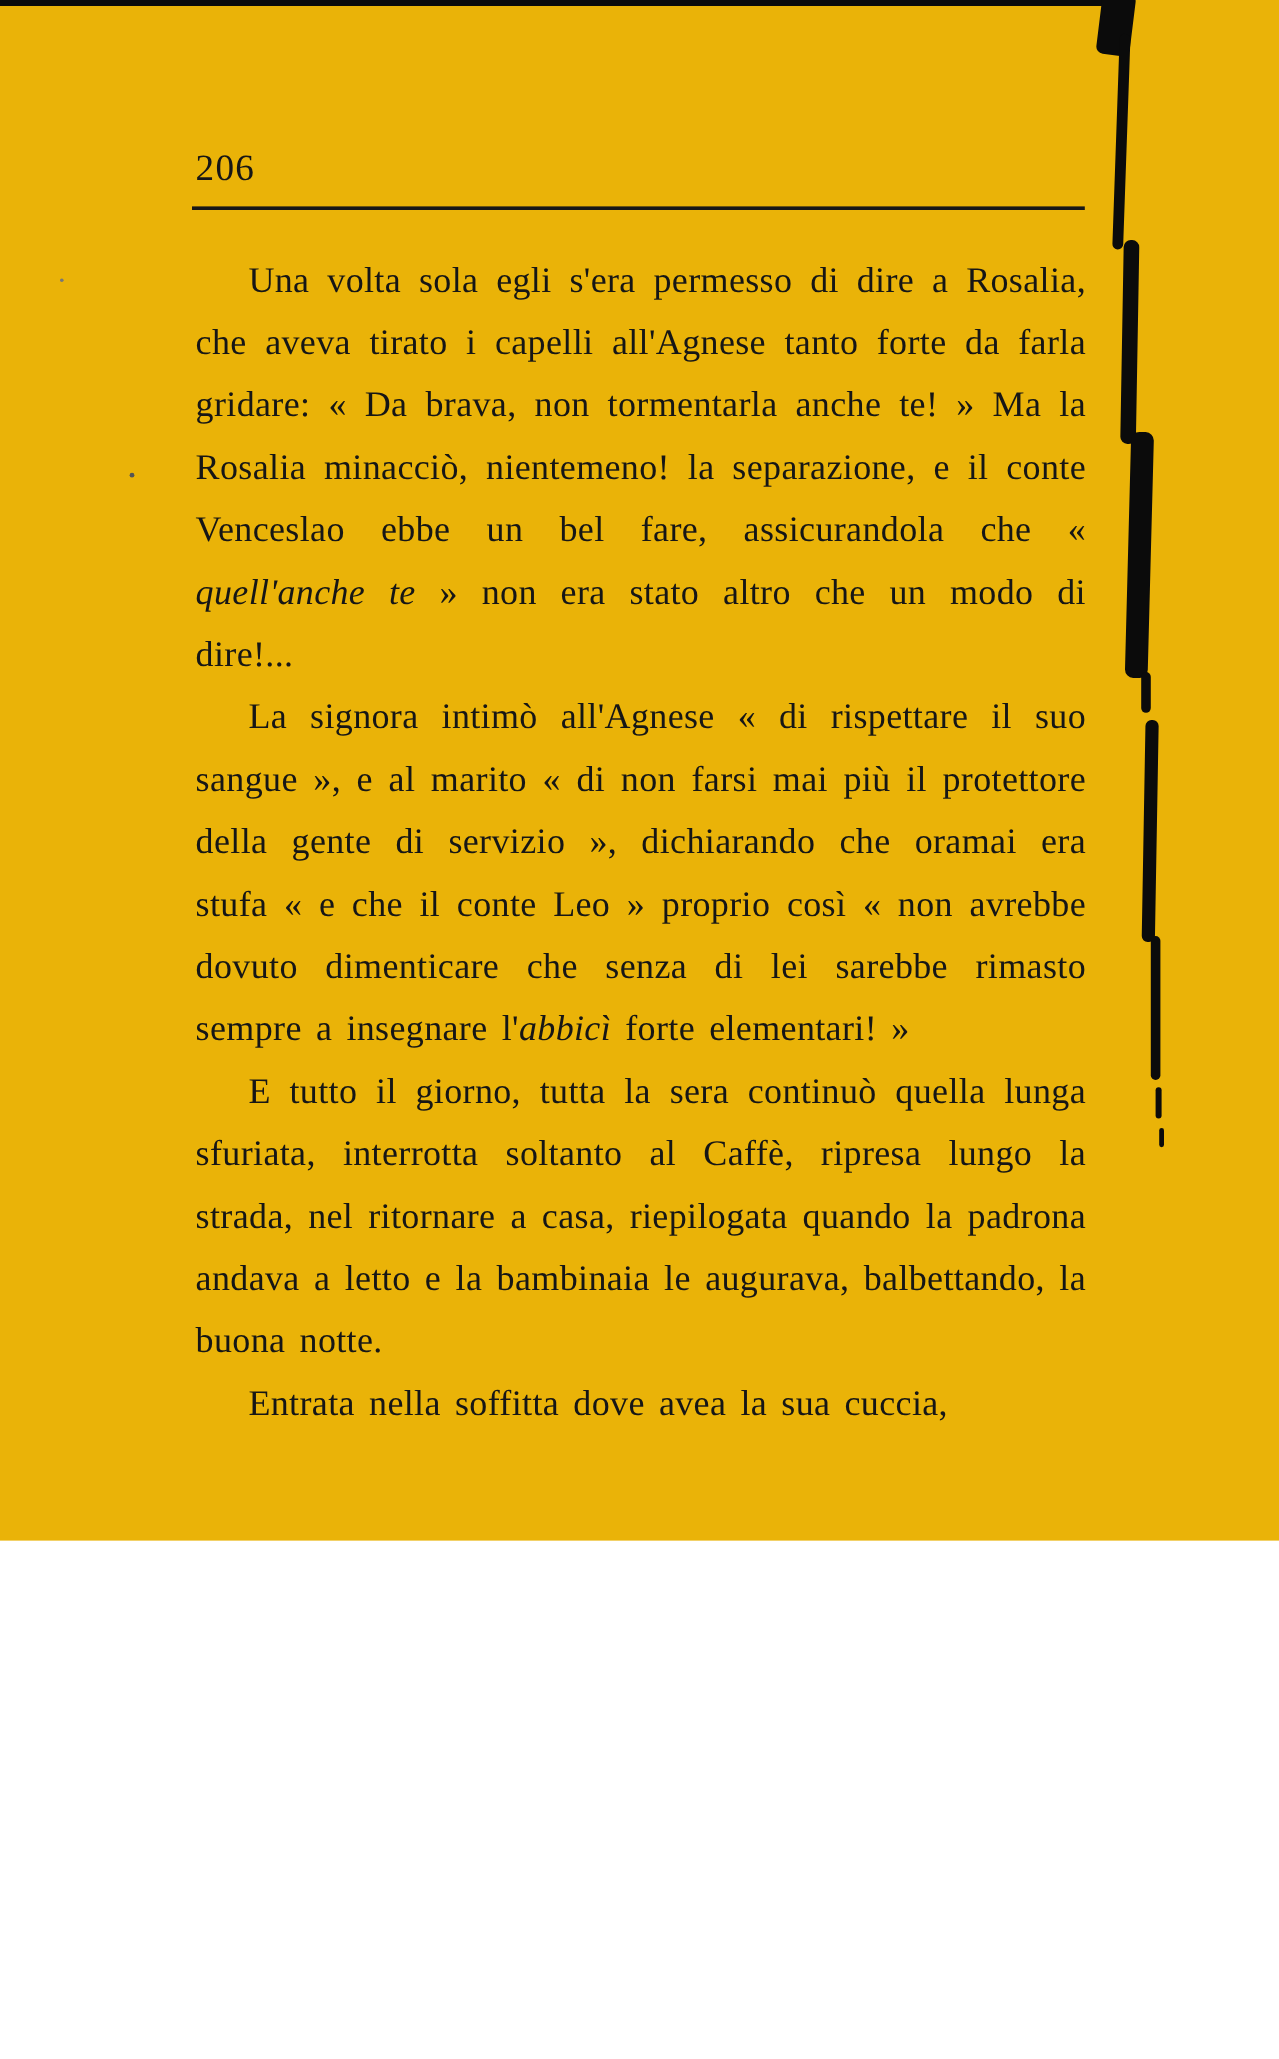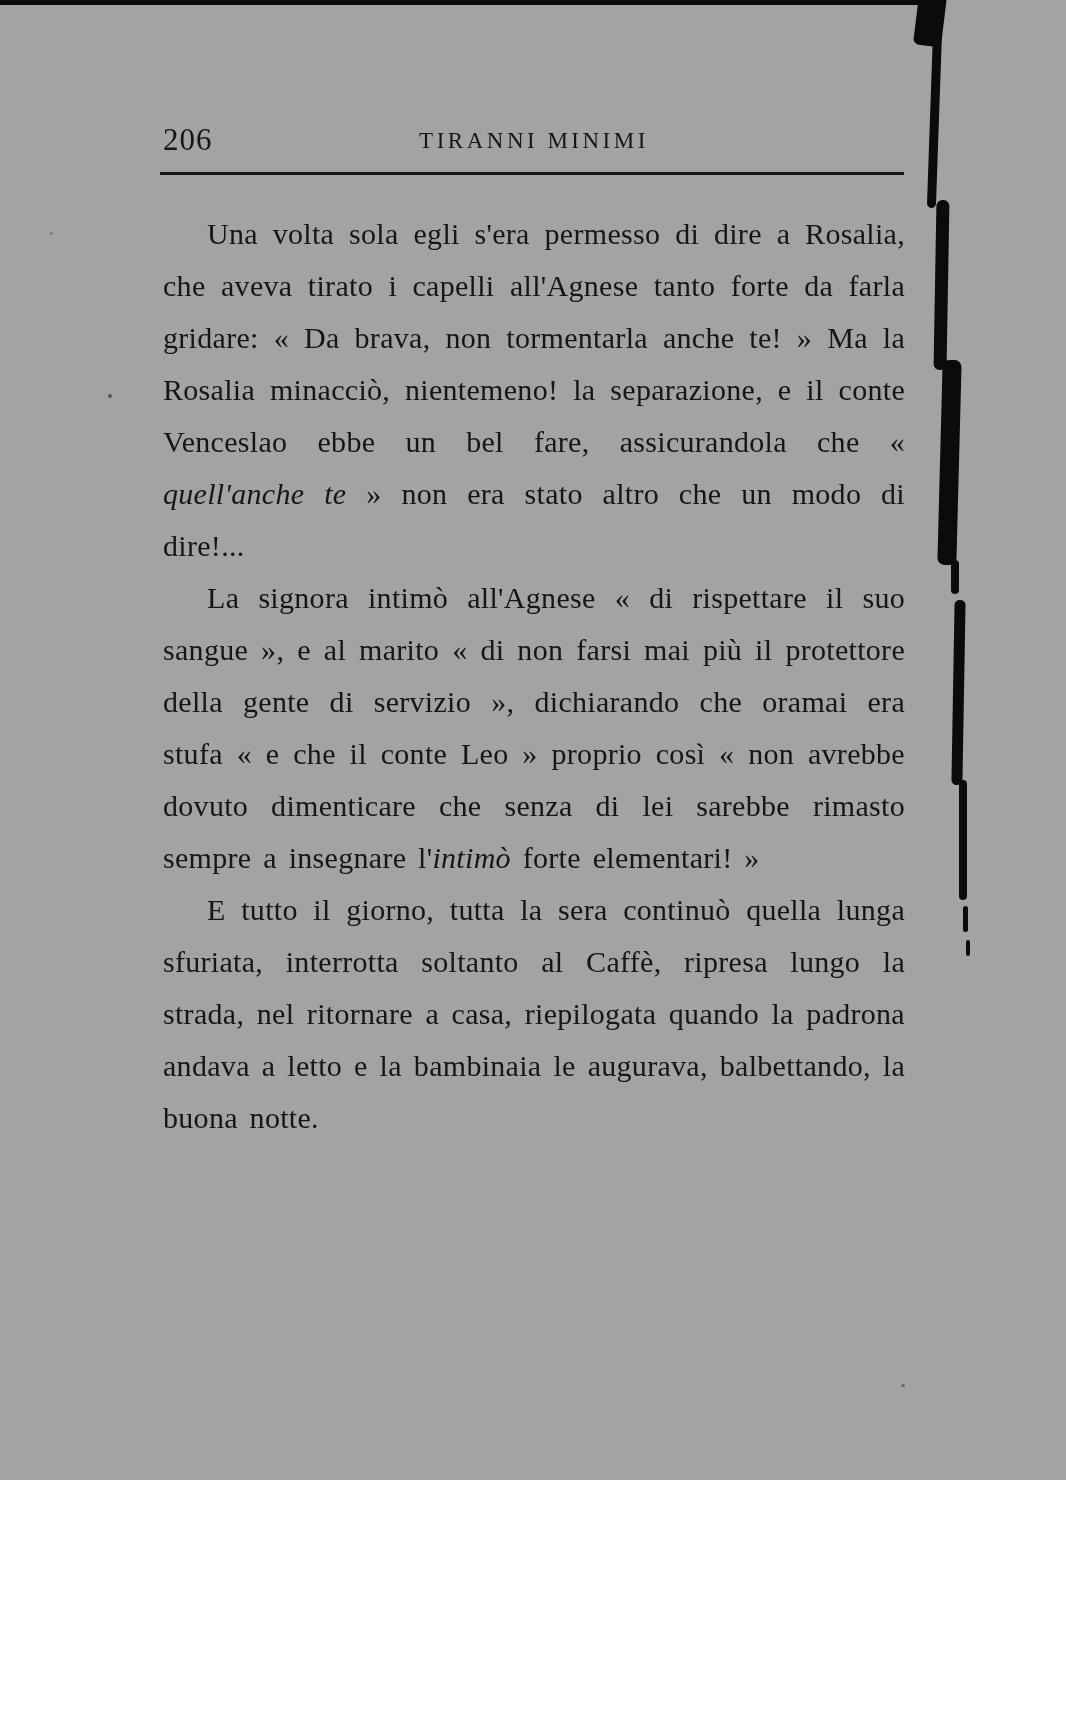--- a/index.html
+++ b/index.html
@@ -3,22 +3,22 @@
 <meta charset="utf-8">
 <style>
   html, body {
     margin: 0;
     padding: 0;
     background: #ffffff;
   }
   .scan-page {
     position: relative;
     width: 1066px;
-    height: 1480px;
-    background: #a3a3a3;
+    height: 1284px;
+    background: #eab308;
     overflow: hidden;
     font-family: "Liberation Serif", "DejaVu Serif", serif;
     color: #161616;
   }
 
   
   .page-number {
     position: absolute;
     left: 163px;
     top: 122px;
@@ -82,28 +82,28 @@
   .art-speck-2       { left: 50px;   top: 232px;  width: 3px;   height: 3px;   border-radius: 50%; background:#777; }
   .art-speck-3       { left: 901px;  top: 1384px; width: 4px;   height: 3px;   border-radius: 50%; background:#666; }
 </style>
 </head>
 <body>
 
 <div class="scan-page">
 
   <div class="page-number">206</div>
 
-  <div class="running-title">TIRANNI MINIMI</div>
 
   <div class="header-rule"></div>
 
   <div class="text-block">
       <p class="para"><span>Una volta sola egli s'era permesso di dire a Rosalia, che aveva tirato i capelli all'Agnese tanto forte da farla gridare: « Da brava, non tormentarla anche te! » Ma la Rosalia minacciò, nientemeno! la separazione, e il conte Venceslao ebbe un bel fare, assicurandola che « </span><em>quell'anche te</em><span> » non era stato altro che un modo di dire!...</span></p>
-      <p class="para"><span>La signora intimò all'Agnese « di rispettare il suo sangue », e al marito « di non farsi mai più il protettore della gente di servizio », dichiarando che oramai era stufa « e che il conte Leo » proprio così « non avrebbe dovuto dimenticare che senza di lei sarebbe rimasto sempre a insegnare l'</span><em>intimò</em><span> forte elementari! »</span></p>
+      <p class="para"><span>La signora intimò all'Agnese « di rispettare il suo sangue », e al marito « di non farsi mai più il protettore della gente di servizio », dichiarando che oramai era stufa « e che il conte Leo » proprio così « non avrebbe dovuto dimenticare che senza di lei sarebbe rimasto sempre a insegnare l'</span><em>abbicì</em><span> forte elementari! »</span></p>
       <p class="para"><span>E tutto il giorno, tutta la sera continuò quella lunga sfuriata, interrotta soltanto al Caffè, ripresa lungo la strada, nel ritornare a casa, riepilogata quando la padrona andava a letto e la bambinaia le augurava, balbettando, la buona notte.</span></p>
+      <p class="para"><span>Entrata nella soffitta dove avea la sua cuccia,</span></p>
     </div>
 
   <div class="artifact art-top-line"></div>
   <div class="artifact art-corner-blob"></div>
   <div class="artifact art-streak-1"></div>
   <div class="artifact art-streak-2"></div>
   <div class="artifact art-streak-3"></div>
   <div class="artifact art-streak-4"></div>
   <div class="artifact art-streak-5"></div>
   <div class="artifact art-streak-6"></div>

